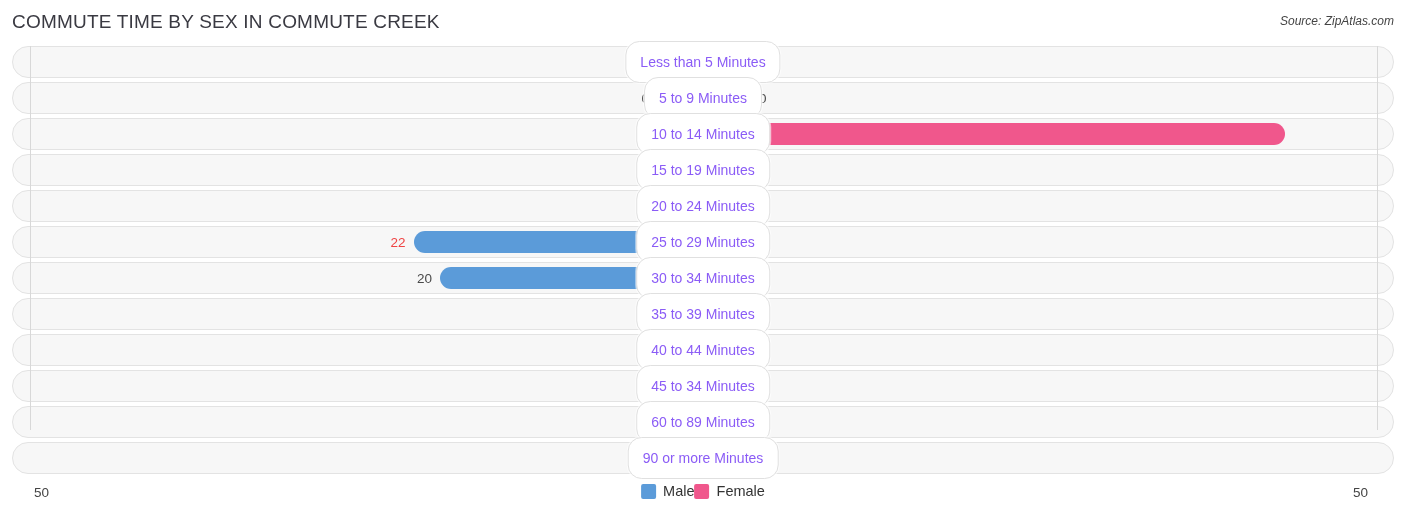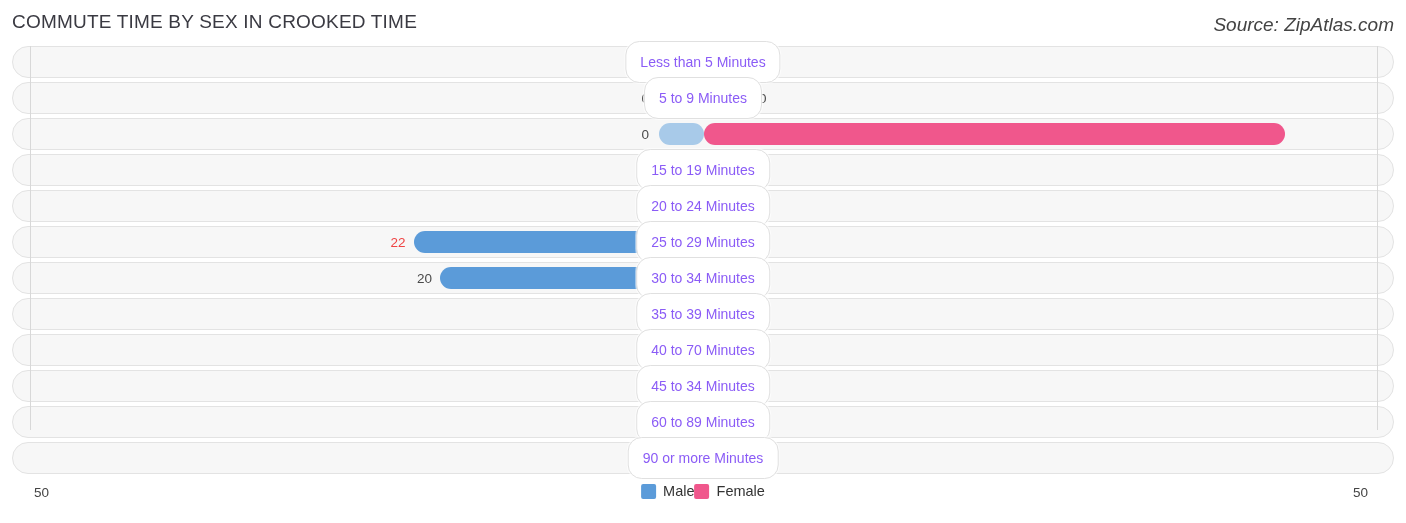--- a/index.html
+++ b/index.html
@@ -28,21 +28,21 @@
     font-size: 19px;
     font-weight: 400;
     letter-spacing: 0.2px;
     color: #3a3a42;
     white-space: nowrap;
   }
   .source-note {
     position: absolute;
     right: 12px;
     top: 14px;
-    font-size: 19px;
+    font-size: 12px;
     font-style: italic;
     color: #444;
     white-space: nowrap;
   }
 
   
   .plot {
     position: relative;
     margin: 0 12px;
     height: 430px;
@@ -172,21 +172,21 @@
   }
   .legend-label {
     font-size: 14.5px;
     color: #333;
   }
 </style>
 </head>
 <body>
 
 <div class="header">
-  <div class="chart-title">COMMUTE TIME BY SEX IN CROOKED TIME</div>
+  <div class="chart-title">COMMUTE TIME BY SEX IN COMMUTE CREEK</div>
   <div class="source-note">Source: ZipAtlas.com</div>
 </div>
 
 <div class="plot">
   <div class="axis-line left"></div>
   <div class="axis-line right"></div>
   <div class="rows" id="rows">
       <div class="row">
         <div class="row-inner">
           <div class="bar male" style="left: 646px; width: 45px;"></div>
@@ -204,20 +204,21 @@
           <div class="val right" style="left: 746px; width: 50px;">0</div>
           <div class="cat-pill">5 to 9 Minutes</div>
         </div>
       </div>
       <div class="row">
         <div class="row-inner">
           <div class="bar male" style="left: 646px; width: 45px;"></div>
           <div class="bar female filled" style="left: 691px; width: 580.8px;"></div>
           <div class="val left" style="left: 586px; width: 50px;">0</div>
           <div class="val-in" style="left: 1239.8px; margin-top: 21px;">44</div>
+          <div class="cat-pill">10 to 14 Minutes</div>
         </div>
       </div>
       <div class="row">
         <div class="row-inner">
           <div class="bar male" style="left: 646px; width: 45px;"></div>
           <div class="bar female" style="left: 691px; width: 45px;"></div>
           <div class="val left" style="left: 586px; width: 50px;">0</div>
           <div class="val right" style="left: 746px; width: 50px;">0</div>
           <div class="cat-pill">15 to 19 Minutes</div>
         </div>
@@ -257,21 +258,21 @@
           <div class="val right" style="left: 746px; width: 50px;">0</div>
           <div class="cat-pill">35 to 39 Minutes</div>
         </div>
       </div>
       <div class="row">
         <div class="row-inner">
           <div class="bar male" style="left: 646px; width: 45px;"></div>
           <div class="bar female" style="left: 691px; width: 45px;"></div>
           <div class="val left" style="left: 586px; width: 50px;">0</div>
           <div class="val right" style="left: 746px; width: 50px;">0</div>
-          <div class="cat-pill">40 to 70 Minutes</div>
+          <div class="cat-pill">40 to 44 Minutes</div>
         </div>
       </div>
       <div class="row">
         <div class="row-inner">
           <div class="bar male" style="left: 646px; width: 45px;"></div>
           <div class="bar female" style="left: 691px; width: 45px;"></div>
           <div class="val left" style="left: 586px; width: 50px;">0</div>
           <div class="val right" style="left: 746px; width: 50px;">0</div>
           <div class="cat-pill">45 to 34 Minutes</div>
         </div>

